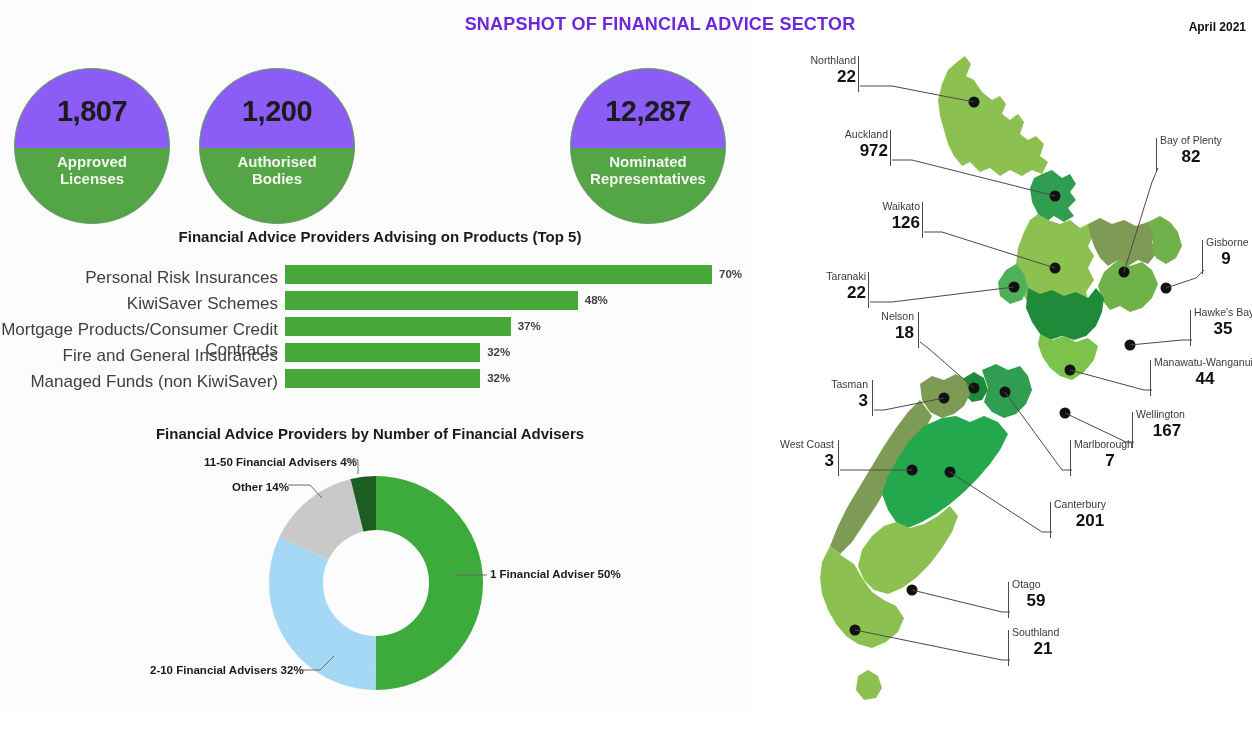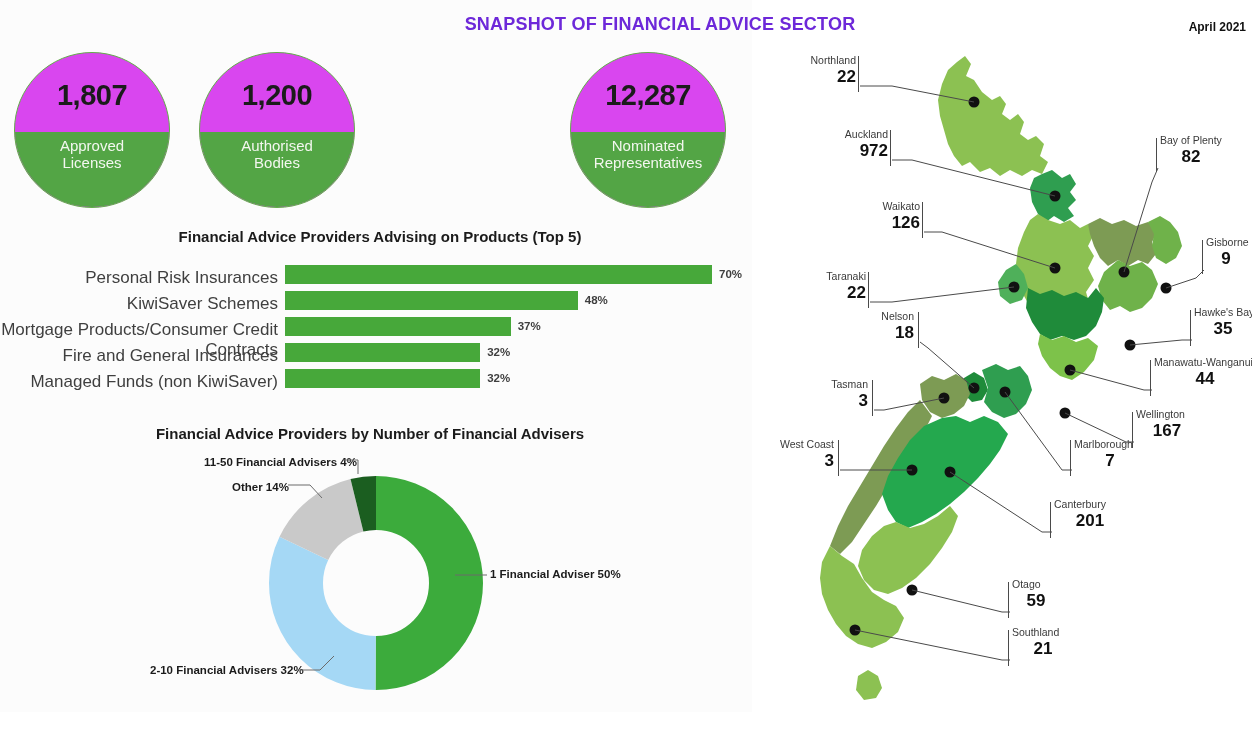--- a/index.html
+++ b/index.html
@@ -27,38 +27,38 @@
     color:#6d28d9;
   }
   .date-stamp{
     position:absolute;left:1160px;top:20px;width:86px;
     text-align:right;font-size:12px;font-weight:bold;color:#111;
   }
 
   
   .circles{position:absolute;left:0;top:52px;width:752px;height:162px;}
   .circle{
-    position:absolute;top:0;width:156px;height:156px;border-radius:50%;
-    background:#d946ef;
+    position:absolute;top:16px;width:156px;height:156px;border-radius:50%;
+    background:#8b5cf6;
     border:1.5px solid #63ac4a;
     overflow:hidden;
     box-sizing:border-box;
   }
   .circle .fill{
     position:absolute;left:-2px;right:-2px;bottom:-2px;height:50%;
     background:#53a545;
   }
   .circle .num{
     position:absolute;left:0;right:0;top:26px;
     text-align:center;font-size:29px;font-weight:bold;color:#1b1b1b;
     letter-spacing:-.5px;
   }
   .circle .cap{
     position:absolute;left:0;right:0;top:84px;
-    text-align:center;font-size:15px;color:#f3f7ef;line-height:17px;
+    text-align:center;font-size:15px;color:#f3f7ef;line-height:17px;font-weight:bold;
   }
   .circle .cap span{display:block;}
   #c0{left:14px;} #c1{left:199px;} #c2{left:385px;} #c3{left:570px;}
 
   
   .bar-title{
     position:absolute;left:10px;top:228px;width:740px;text-align:center;
     font-size:15px;font-weight:bold;color:#1b1b1b;
   }
   .bar-rows{position:absolute;left:0;top:265px;width:752px;height:130px;}

